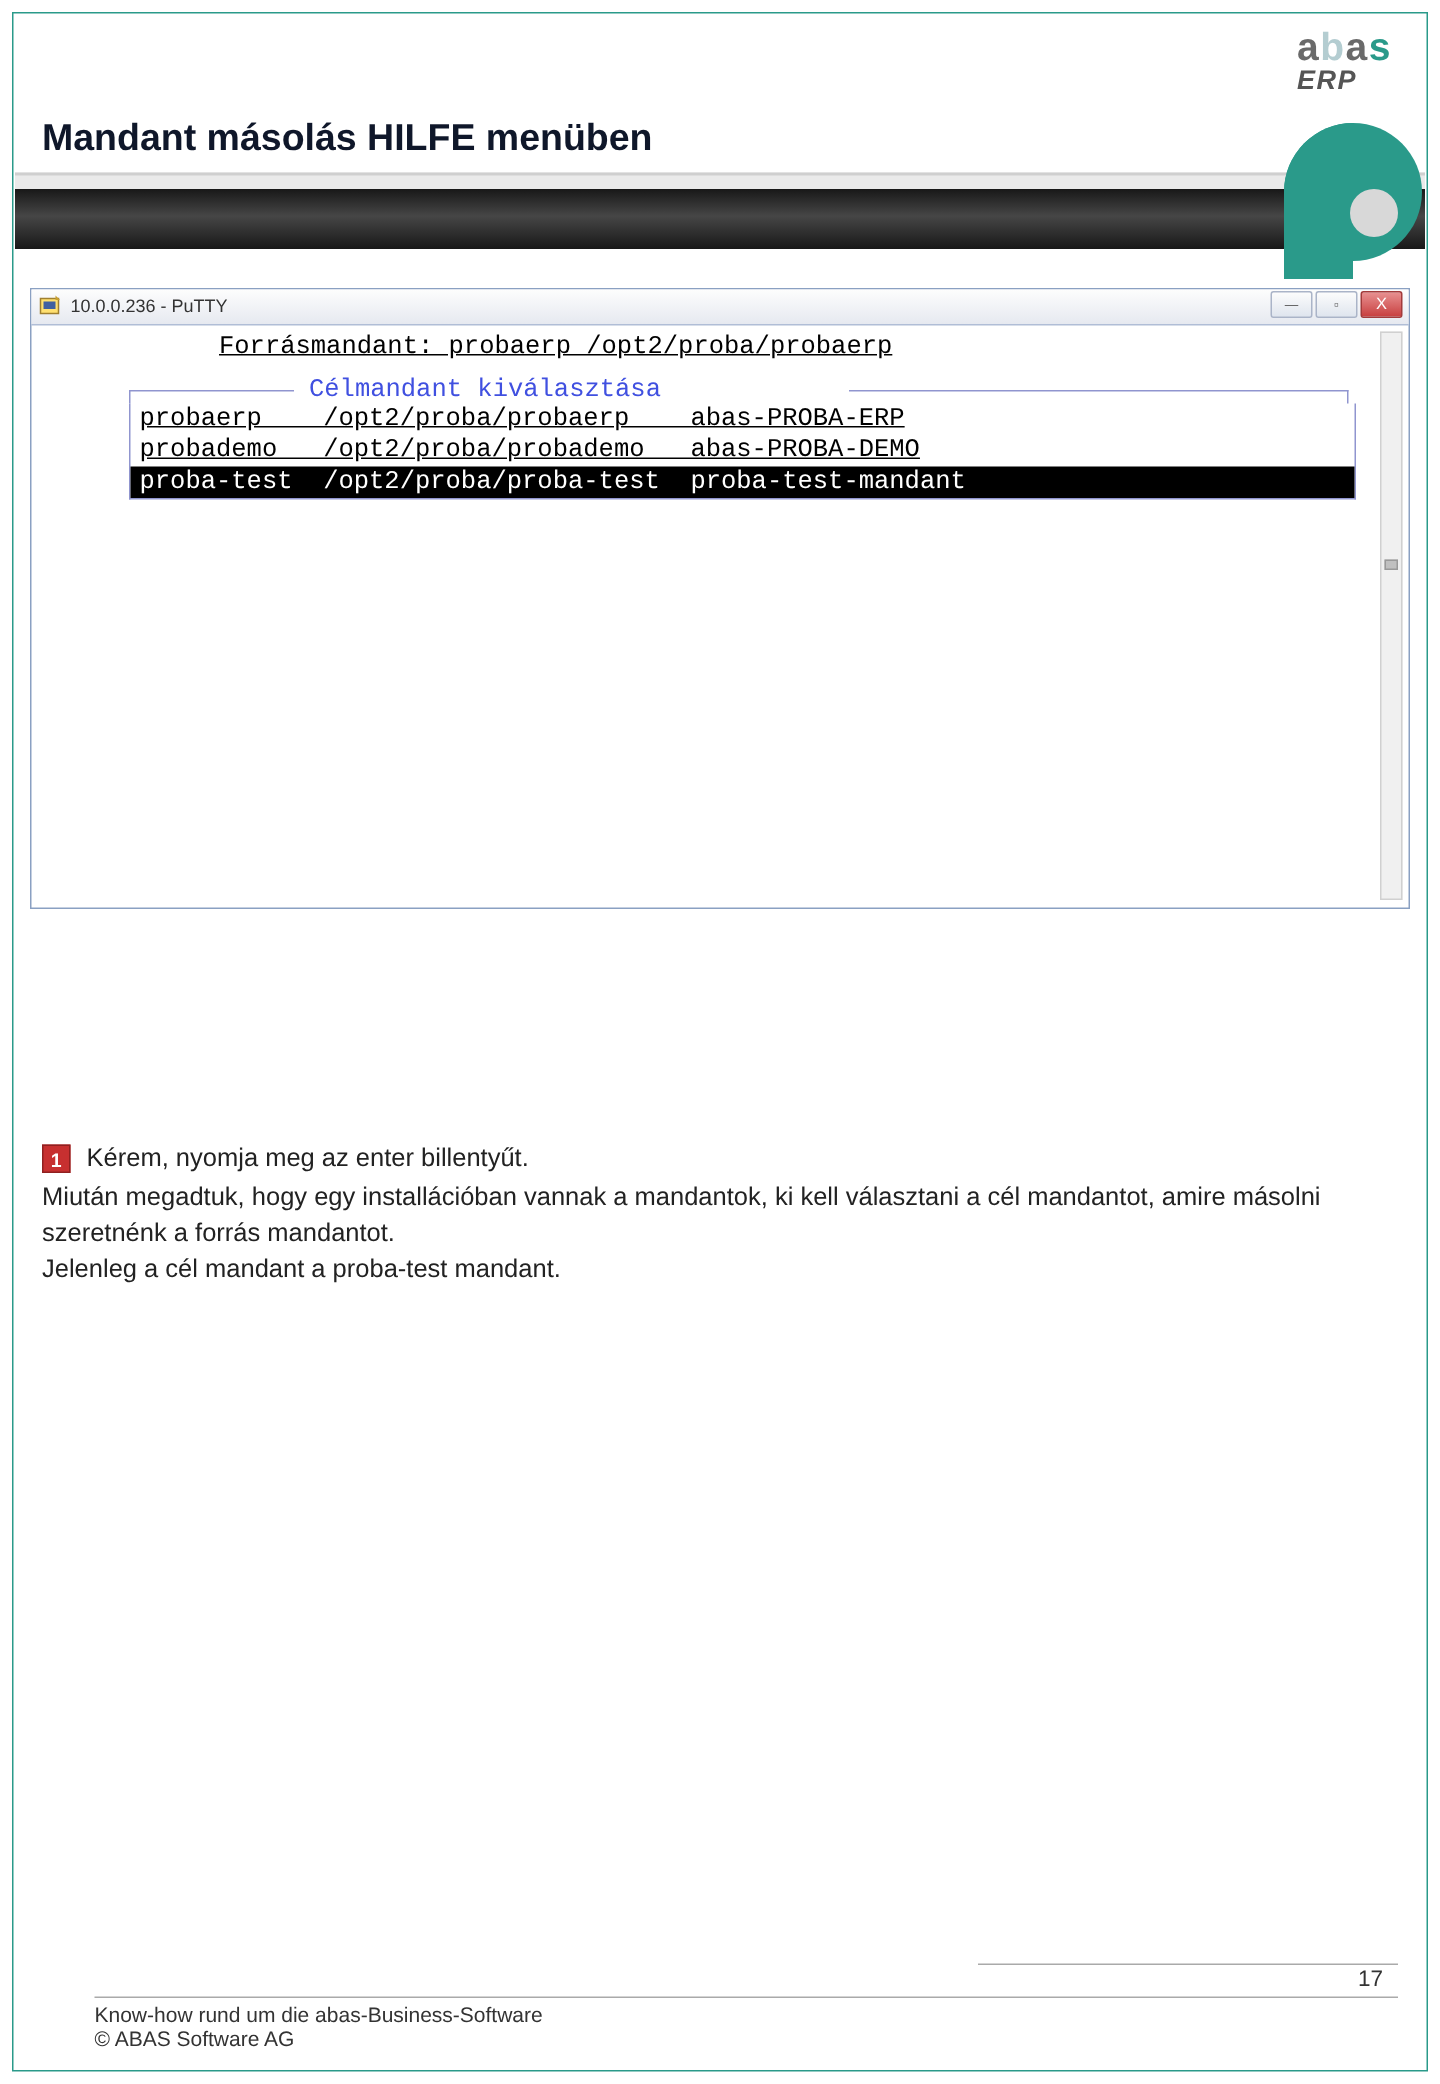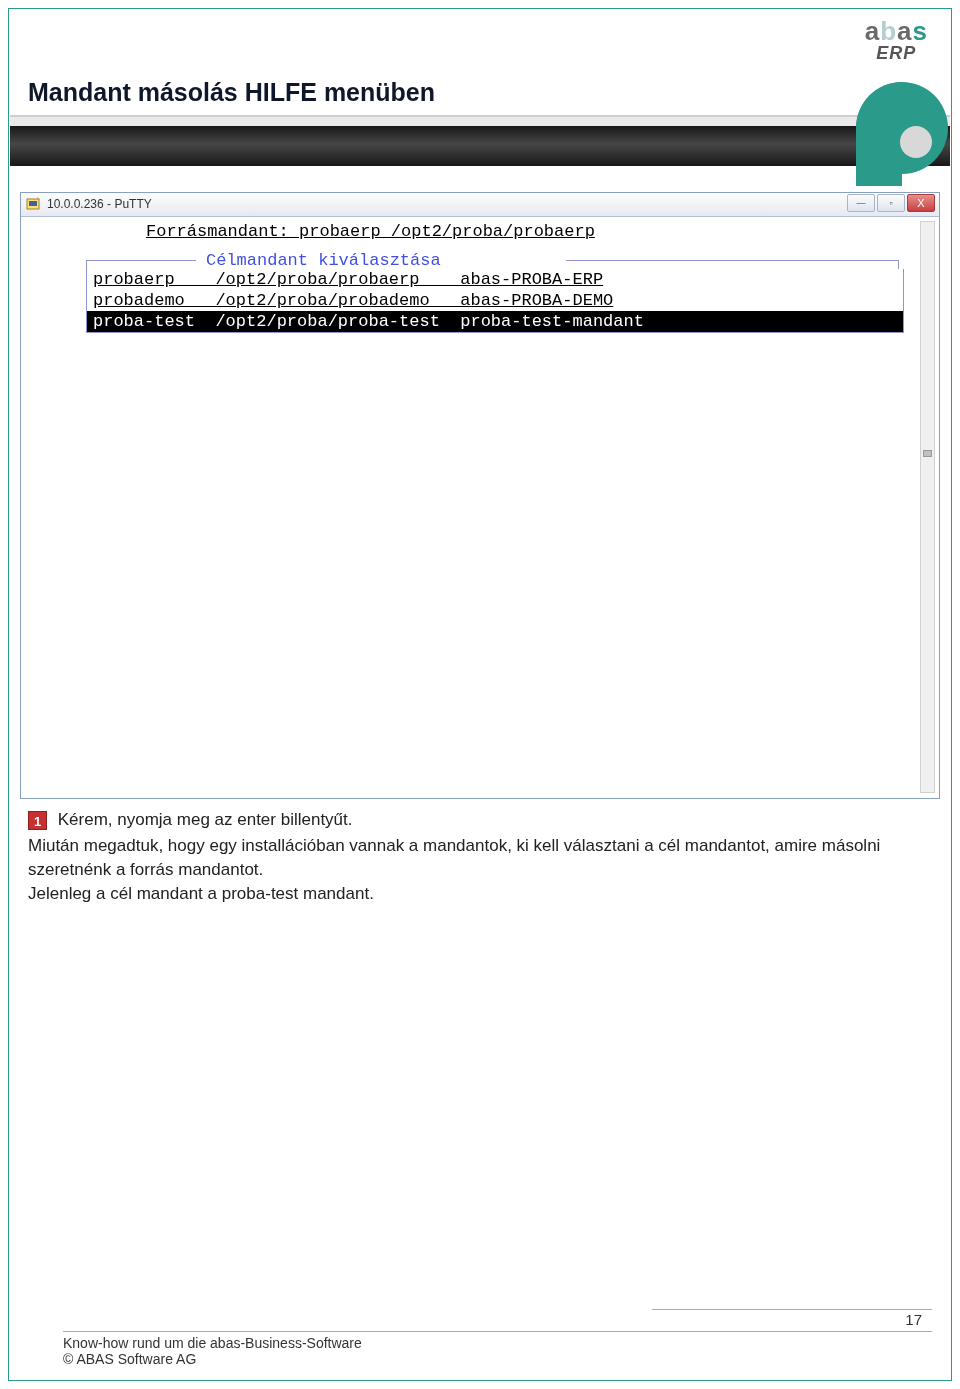--- a/index.html
+++ b/index.html
@@ -12,21 +12,21 @@
     }
     .page-border {
       position: absolute;
       left: 8px; right: 8px; top: 8px; bottom: 8px;
       border: 1.5px solid #2a9a8a;
     }
     .logo-top {
       position: absolute;
       right: 32px;
       top: 16px;
-      text-align: center;
+      text-align: left;
     }
     .logo-abas { font-weight: 800; font-size: 26px; letter-spacing: 1px; }
     .logo-abas .a { color: #6a6a6a; }
     .logo-abas .b { color: #b4cdd1; }
     .logo-abas .s { color: #2a9a8a; }
     .logo-erp { font-weight: 800; font-style: italic; font-size: 18px; color: #555; letter-spacing: 1px; margin-top: -4px; }
     .slide-title {
       position: absolute;
       left: 28px;
       top: 78px;
@@ -58,21 +58,21 @@
       width: 118px;
       height: 118px;
       z-index: 5;
     }
     .corner-logo svg { display: block; }
     .putty-window {
       position: absolute;
       left: 20px;
       top: 192px;
       width: 920px;
-      height: 607px;
+      height: 414px;
       border: 1px solid #8aa0c2;
       background: #fff;
     }
     .putty-titlebar {
       height: 24px;
       background: linear-gradient(to bottom, #fdfdfd, #e6e9f0);
       border-bottom: 1px solid #b0bdd6;
       position: relative;
       font-size: 12px;
       color: #333;
@@ -175,21 +175,20 @@
     }
     .body-text {
       position: absolute;
       left: 28px;
       top: 760px;
       right: 28px;
       font-family: Verdana, Arial, sans-serif;
       font-size: 17px;
       line-height: 24px;
       color: #222;
-      margin-top: 48px;
     }
     .marker {
       display: inline-block;
       width: 19px; height: 19px;
       background: #c73030;
       color: white;
       font-weight: bold;
       font-size: 13px;
       text-align: center;
       line-height: 19px;

